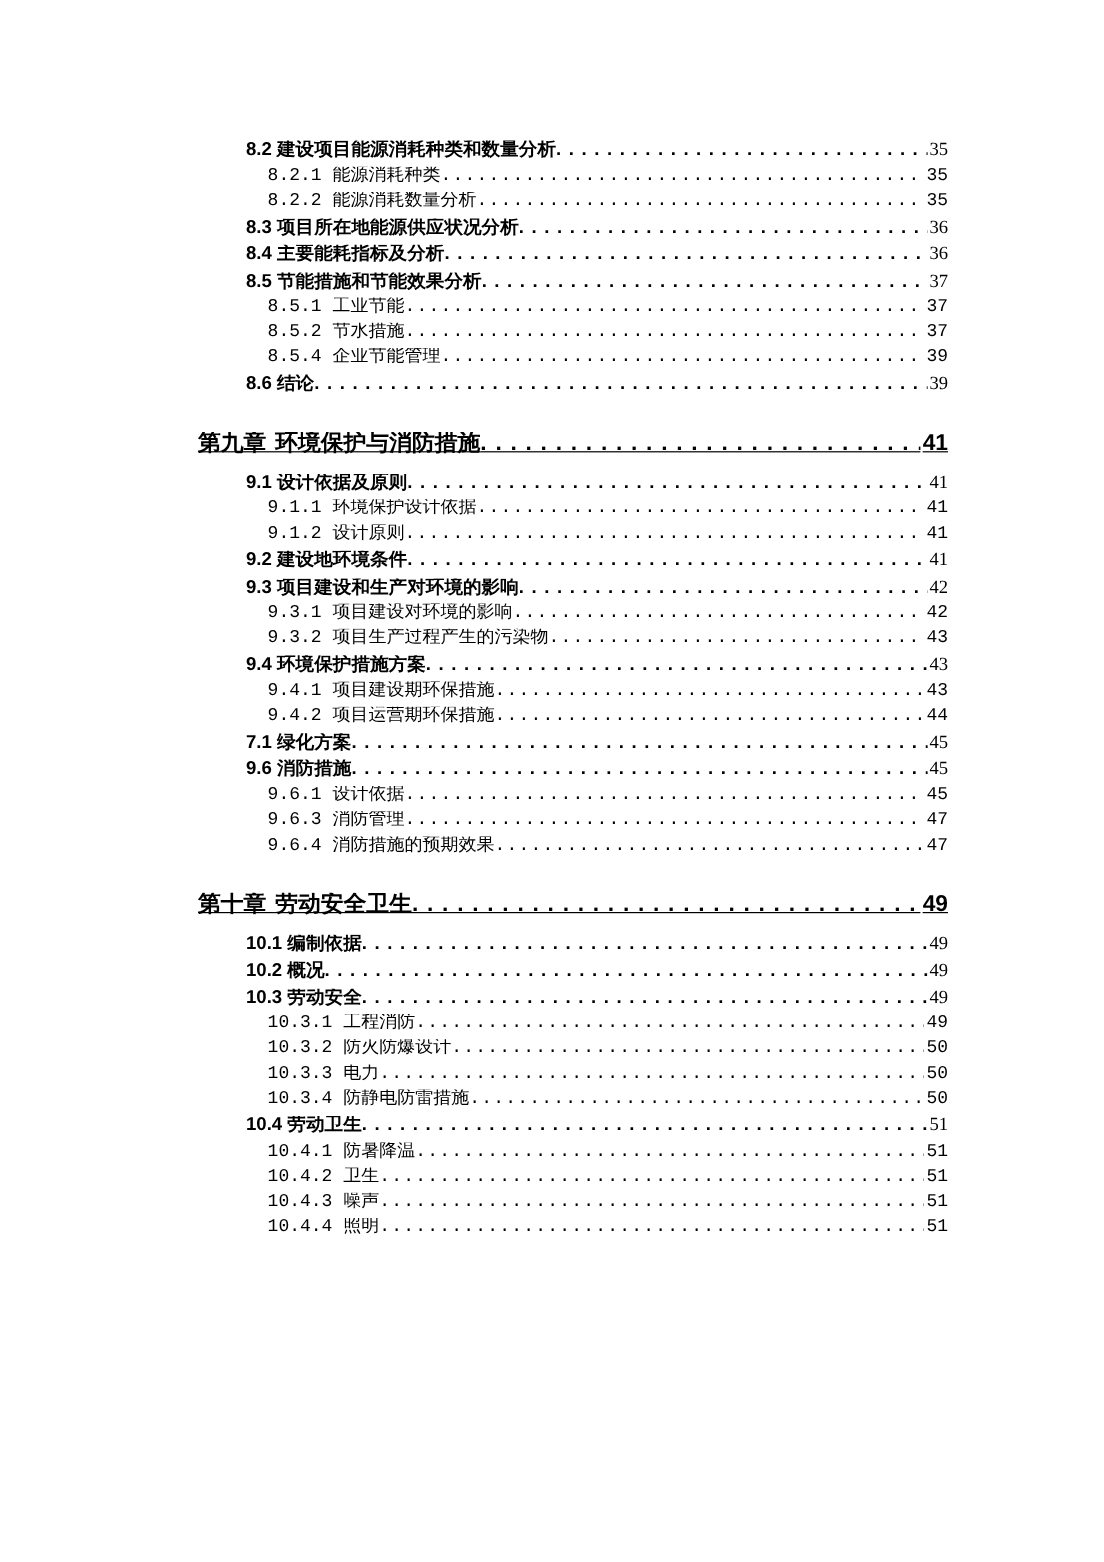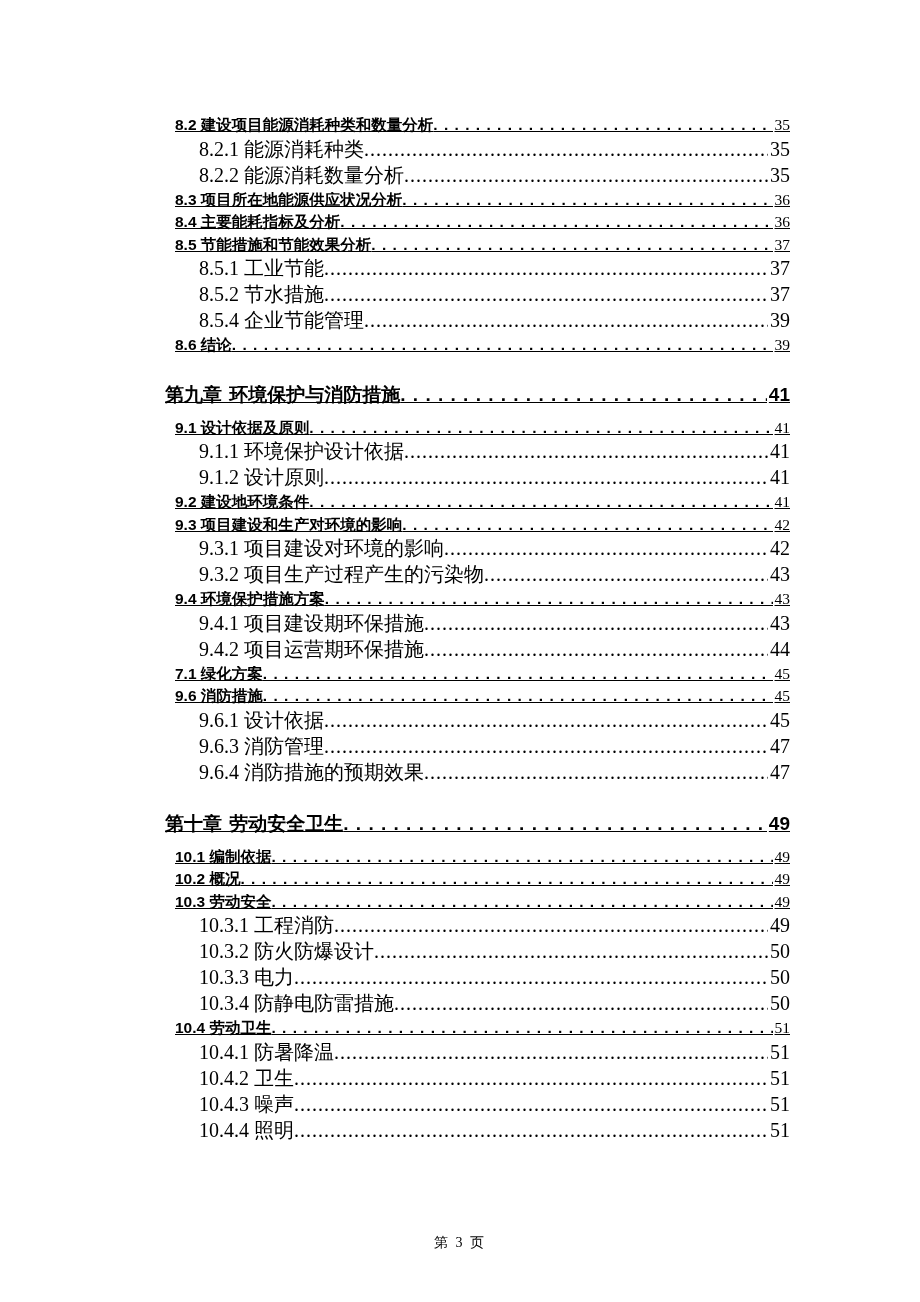--- a/index.html
+++ b/index.html
@@ -41,35 +41,34 @@
   }
   .toc-page {
     flex: 0 0 auto;
     padding-left: 2px;
   }
   
   .toc-l2 {
     font-family: "SimHei", "黑体", sans-serif;
     font-weight: bold;
     font-size: 15.5px;
-    margin-left: 10px;
+    margin-left: 40px;
     margin-top: 7px;
     margin-bottom: 2px;
-    text-decoration: underline;
   }
   .toc-l2 .toc-page {
     font-family: "SimSun", "宋体", serif;
     font-weight: normal;
     font-size: 15.5px;
   }
   
   .toc-l3 {
-    font-family: Liberation Serif, serif;
-    font-size: 20px;
-    margin-left: 34px;
+    font-family: Liberation Mono, monospace;
+    font-size: 15px;
+    margin-left: 58px;
     margin-top: 6px;
     margin-bottom: 2px;
   }
   
   .toc-chapter {
     font-family: "SimHei", "黑体", sans-serif;
     font-weight: bold;
     font-size: 19px;
     margin-left: 0;
     margin-top: 32px;
@@ -287,14 +286,13 @@
         <span class="toc-title">10.4.3 噪声</span>
         <span class="toc-leader dots-thin"></span>
         <span class="toc-page">51</span>
       </div>
       <div class="toc-line toc-l3">
         <span class="toc-title">10.4.4 照明</span>
         <span class="toc-leader dots-thin"></span>
         <span class="toc-page">51</span>
       </div>
     </div>
-  <div class="footer">第 3 页</div>
 </div>
 
 </body></html>

